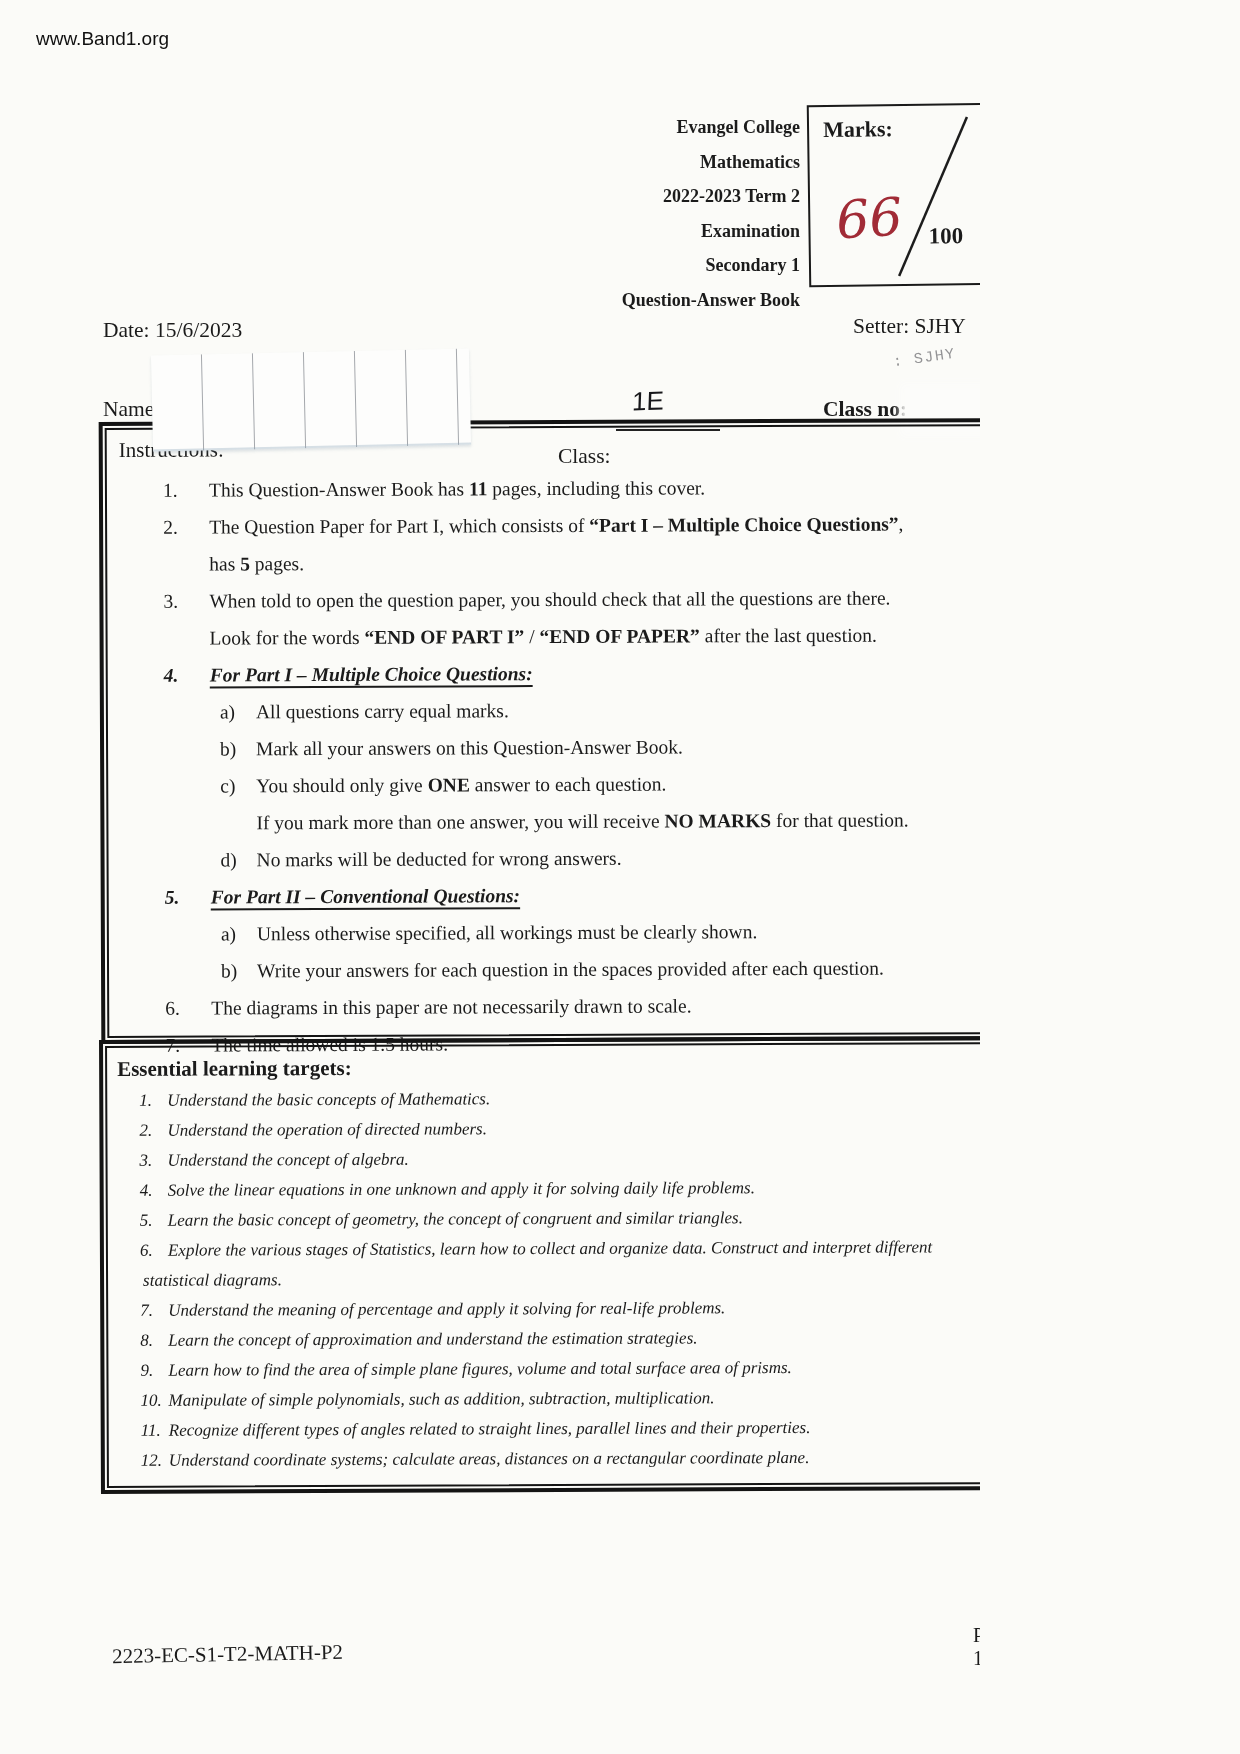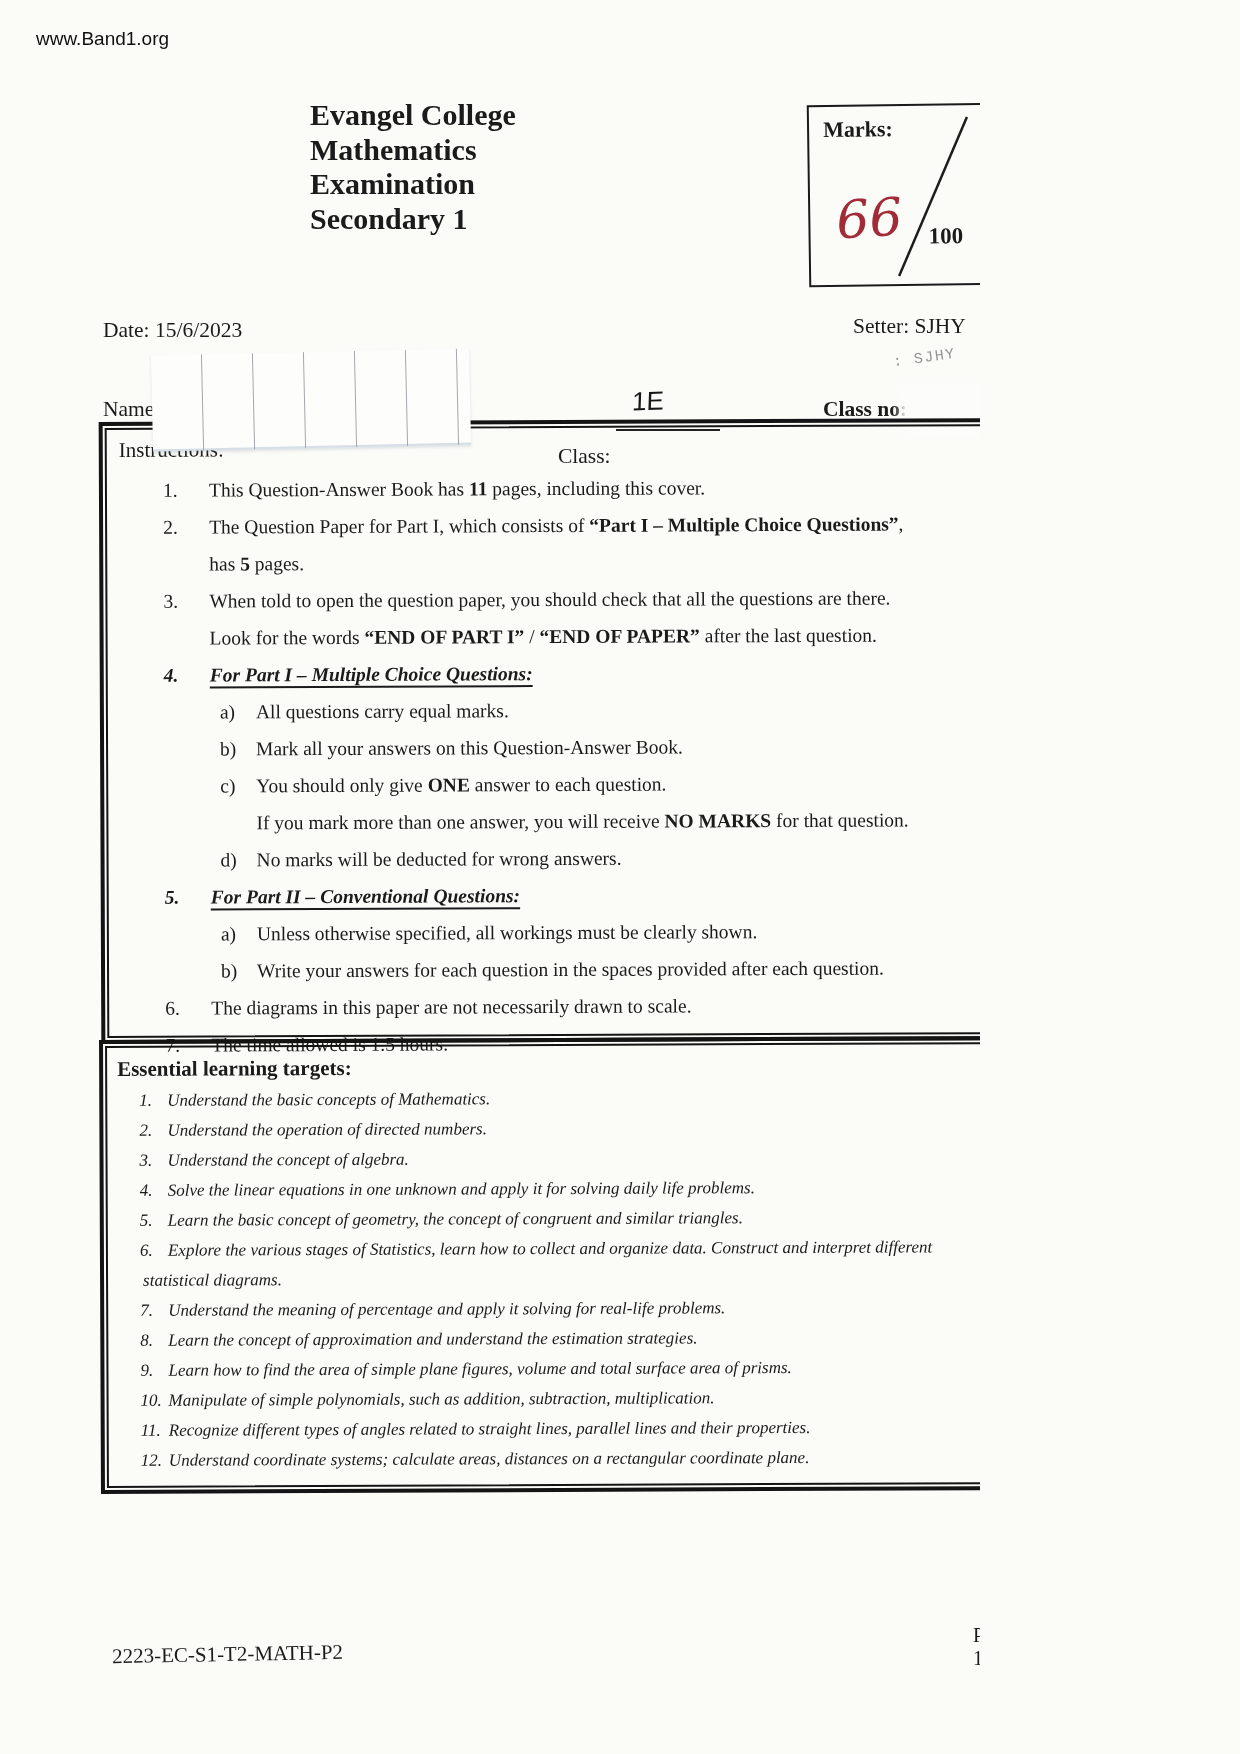--- a/index.html
+++ b/index.html
@@ -6,22 +6,22 @@
   body { width:1240px; height:1754px; background:#fbfbf8; }
   .page {
     position:relative; width:980px; height:1754px; overflow:hidden;
     font-family:"Liberation Serif", serif; color:#1b1b1b; background:#fbfbf8;
   }
   .watermark {
     position:absolute; left:36px; top:28px;
     font-family:"Liberation Sans", sans-serif; font-size:19px; color:#101010;
   }
   .title-block {
-    position:absolute; left:310px; top:98px; width:490px;
-    text-align:left; font-weight:bold; font-size:30px; line-height:34.5px;
+    position:absolute; left:310px; top:110px; width:490px;
+    text-align:right; font-weight:bold; font-size:18px; line-height:34.5px;
   }
   
   .marks-box {
     position:absolute; left:808px; top:104px; width:182px; height:178px;
     border:2.5px solid #1a1a1a; transform:rotate(-0.8deg); background:transparent;
   }
   .marks-label { position:absolute; left:14px; top:10px; font-size:22px; font-weight:bold; }
   .marks-value {
     position:absolute; left:26px; top:86px; font-size:52px; line-height:1;
     color:#a12b36; font-style:italic; font-family:"DejaVu Serif", serif;
@@ -94,22 +94,24 @@
 </head>
 <body>
 
 <div class="page">
 
   <div class="watermark">www.Band1.org</div>
 
   <div class="title-block">
     <div>Evangel College</div>
     <div>Mathematics</div>
+    <div>2022-2023 Term 2</div>
     <div>Examination</div>
     <div>Secondary 1</div>
+    <div>Question-Answer Book</div>
   </div>
 
   <div class="marks-box">
     <span class="marks-label">Marks:</span>
     <svg class="marks-slash" viewBox="0 0 182 178" xmlns="http://www.w3.org/2000/svg">
       <line x1="88" y1="170" x2="158" y2="12" stroke="#1d1d1d" stroke-width="2.5"></line>
     </svg>
     <span class="marks-value">66</span>
     <span class="marks-total">100</span>
   </div>

